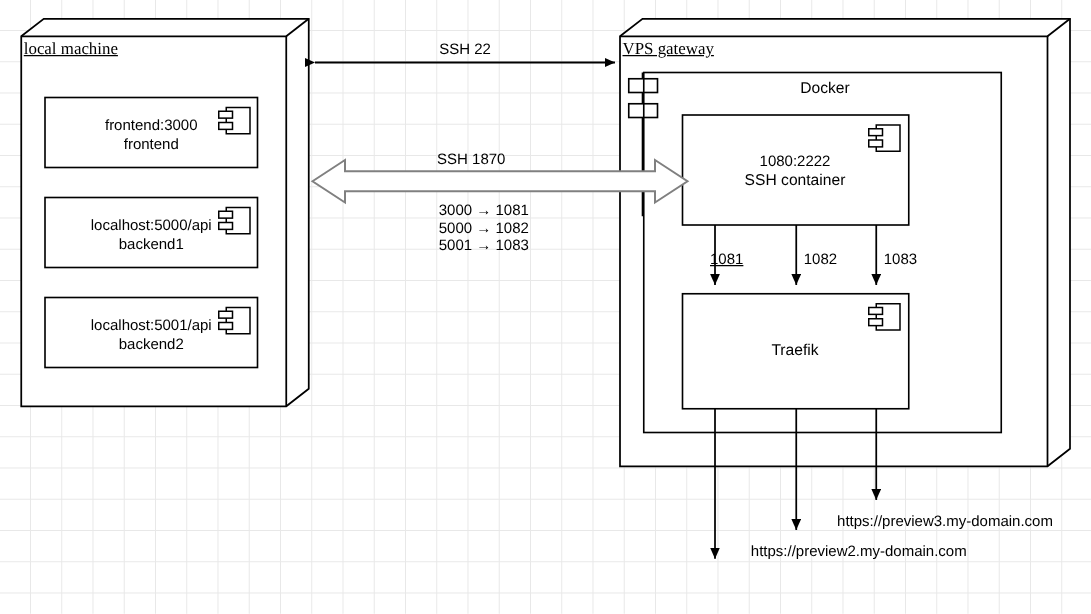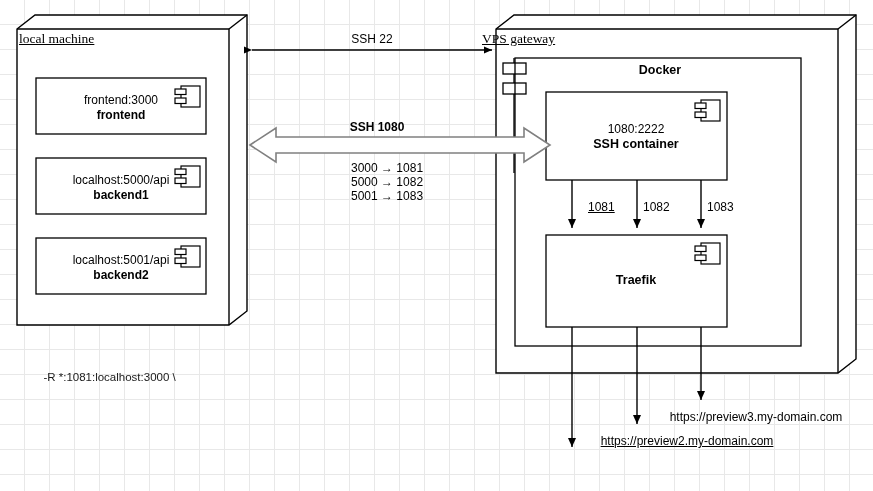--- a/index.html
+++ b/index.html
@@ -26,21 +26,21 @@
     color:#000;
     white-space:pre;
     line-height:1.18;
   }
   .node-title{
     font-family:"Liberation Serif", serif;
     font-size:13.5px;
     text-decoration:underline;
     color:#000;
   }
-  .bold{font-weight:bold;}
+  .bold{font-weight:normal;}
   .c{text-align:left;transform:translateX(-50%);}
   .mono-block{
     font-size:11.5px;
     line-height:16.5px;
     color:#1a1a1a;
   }
   .sz12{font-size:12px;}
   .sz13{font-size:12.5px;}
 </style>
 </head>
@@ -144,52 +144,51 @@
 
     <g>
       <line x1="572" y1="327" x2="572" y2="447" stroke="#000" stroke-width="1.4" marker-end="url(#ah)"></line>
       <line x1="637" y1="327" x2="637" y2="424" stroke="#000" stroke-width="1.4" marker-end="url(#ah)"></line>
       <line x1="701" y1="327" x2="701" y2="400" stroke="#000" stroke-width="1.4" marker-end="url(#ah)"></line>
     </g>
   </svg>
 
   <div class="lbl node-title" style="left:19px;top:31px;">local machine</div>
 
-  <div class="lbl node-title" style="left:482px;top:31px;">VPS gateway</div>
+  <div class="lbl node-title" style="left:498px;top:31px;">VPS gateway</div>
 
   <div class="lbl sz12 c" style="left:121px;top:93px;">frontend:3000</div>
   <div class="lbl sz12 bold c" style="left:121px;top:108px;">frontend</div>
 
   <div class="lbl sz12 c" style="left:121px;top:173px;">localhost:5000/api</div>
   <div class="lbl sz12 bold c" style="left:121px;top:188px;">backend1</div>
 
   <div class="lbl sz12 c" style="left:121px;top:253px;">localhost:5001/api</div>
   <div class="lbl sz12 bold c" style="left:121px;top:268px;">backend2</div>
 
   <div class="lbl sz13 bold c" style="left:660px;top:63px;">Docker</div>
 
   <div class="lbl sz12 c" style="left:636px;top:122px;">1080:2222</div>
   <div class="lbl sz13 bold c" style="left:636px;top:137px;">SSH container</div>
 
   <div class="lbl sz13 bold c" style="left:636px;top:273px;">Traefik</div>
 
   <div class="lbl sz12 c" style="left:372px;top:32px;">SSH 22</div>
 
-  <div class="lbl sz12 bold c" style="left:377px;top:120px;">SSH 1080</div>
+  <div class="lbl sz12 bold c" style="left:377px;top:120px;">SSH 1870</div>
 
   <div class="lbl sz12" style="left:351px;top:161px;">3000 → 1081</div>
   <div class="lbl sz12" style="left:351px;top:175px;">5000 → 1082</div>
   <div class="lbl sz12" style="left:351px;top:189px;">5001 → 1083</div>
 
-  <div class="lbl sz12" style="left:588px;top:200px;text-decoration:underline;">1081</div>
+  <div class="lbl sz12" style="left:568px;top:200px;text-decoration:underline;">1081</div>
   <div class="lbl sz12" style="left:643px;top:200px;">1082</div>
   <div class="lbl sz12" style="left:707px;top:200px;">1083</div>
 
   <div class="lbl mono-block" style="left:37px;top:336px;">
-    <div>  -R *:1081:localhost:3000 \</div>
     
     
   </div>
 
-  <div class="lbl sz12 c" style="left:687px;top:434px;text-decoration:underline;">https://preview2.my-domain.com</div>
+  <div class="lbl sz12 c" style="left:687px;top:434px;">https://preview2.my-domain.com</div>
   <div class="lbl sz12 c" style="left:756px;top:410px;">https://preview3.my-domain.com</div>
 
 </div>
 
 </body></html>

